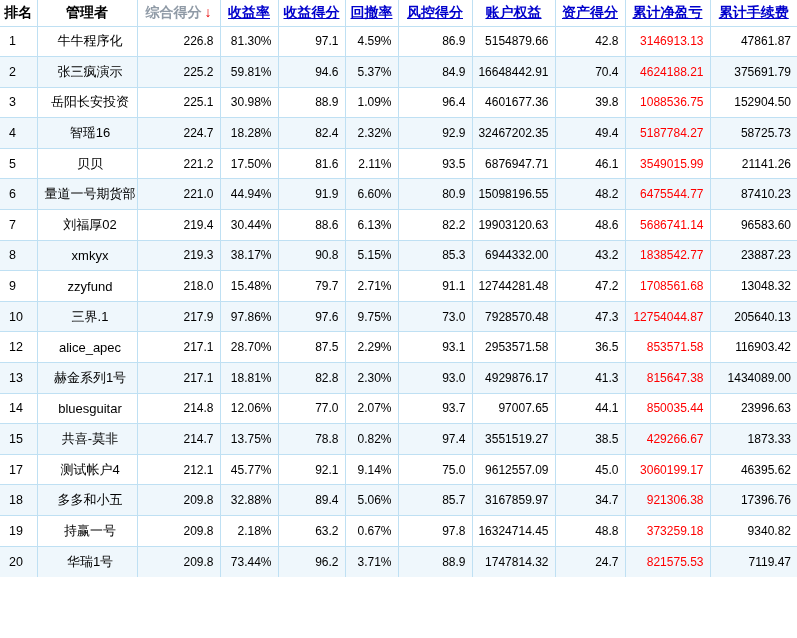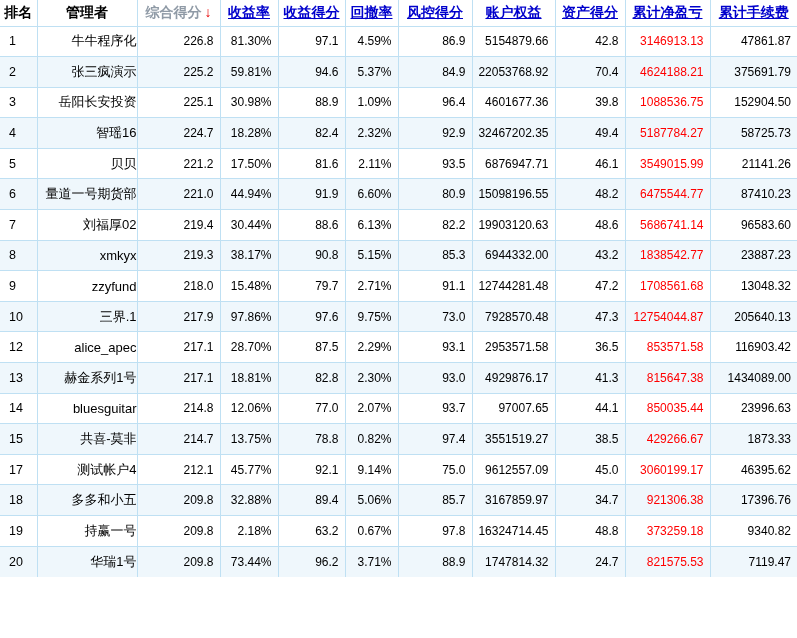--- a/index.html
+++ b/index.html
@@ -48,21 +48,21 @@
   thead th .sort-arrow{
     color:var(--arrow-red);text-decoration:none;display:inline-block;
     margin-left:3px;font-weight:bold;
   }
   tbody tr{height:30.6px;background:#ffffff;}
   tbody tr:nth-child(even){background:var(--row-alt-bg);}
   tbody td{
     font-size:12px;text-align:right;padding-right:6px;
   }
   tbody td[data-key="rank"]{text-align:left;padding-left:9px;padding-right:0;font-size:12.5px;}
-  tbody td[data-key="manager"]{text-align:right;padding-left:6px;padding-right:0;font-size:13px;}
+  tbody td[data-key="manager"]{text-align:center;padding-left:6px;padding-right:0;font-size:13px;}
   tbody td[data-key="net_pnl"]{color:var(--pnl-red);}
 </style>
 </head>
 <body>
 
 <table>
   <colgroup>
     <col class="c-rank">
       <col class="c-manager">
       <col class="c-score">
@@ -105,21 +105,21 @@
         <td data-key="fees">47861.87</td>
       </tr>
       <tr>
         <td data-key="rank">2</td>
         <td data-key="manager">张三疯演示</td>
         <td data-key="score">225.2</td>
         <td data-key="return_rate">59.81%</td>
         <td data-key="return_score">94.6</td>
         <td data-key="drawdown_rate">5.37%</td>
         <td data-key="risk_score">84.9</td>
-        <td data-key="equity">22053768.92</td>
+        <td data-key="equity">16648442.91</td>
         <td data-key="asset_score">70.4</td>
         <td data-key="net_pnl">4624188.21</td>
         <td data-key="fees">375691.79</td>
       </tr>
       <tr>
         <td data-key="rank">3</td>
         <td data-key="manager">岳阳长安投资</td>
         <td data-key="score">225.1</td>
         <td data-key="return_rate">30.98%</td>
         <td data-key="return_score">88.9</td>

